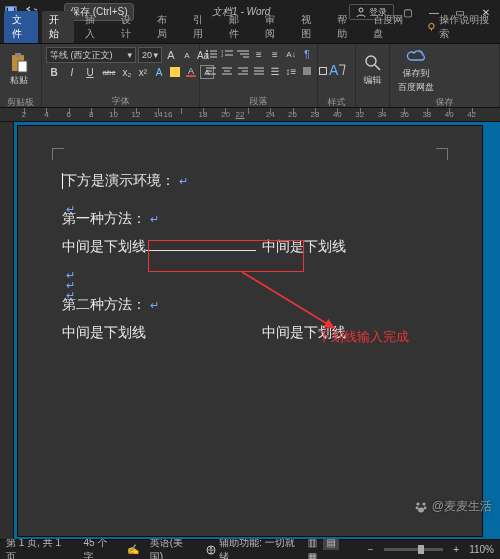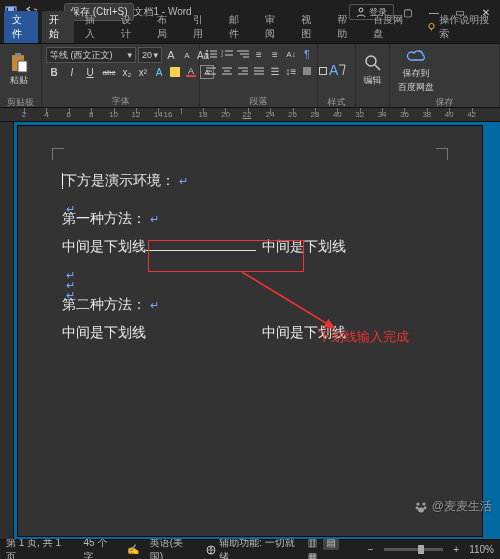--- a/index.html
+++ b/index.html
@@ -3,21 +3,21 @@
 <meta charset="utf-8">
 <style>
   * { margin: 0; padding: 0; box-sizing: border-box; font-family: "Microsoft YaHei", sans-serif; }
   html, body { width: 500px; height: 559px; overflow: hidden; background:#2b2b2b; color:#ccc; }
   .app { width:500px; height:559px; background:#2b2b2b; display:flex; flex-direction:column; position:relative; }
   
   .titlebar { height:24px; background:#1f1f1f; display:flex; align-items:center; font-size:10px; color:#bbb; }
   .titlebar .left { display:flex; align-items:center; gap:6px; padding-left:4px; flex:0 0 auto; }
   .titlebar .save-btn { background:#3a3a3a; border:1px solid #555; border-radius:3px; padding:1px 5px; color:#ddd; font-size:10px; }
   .titlebar .qat-icon { width:14px; height:14px; display:flex; align-items:center; justify-content:center; color:#ccc; }
-  .titlebar .center { flex:1; text-align:left; }
+  .titlebar .center { flex:1; text-align:center;font-style:italic; }
   .titlebar .right { display:flex; align-items:center; gap:2px; padding-right:2px; }
   .titlebar .right .win-btn { width:24px; height:20px; display:flex; align-items:center; justify-content:center; font-size:10px; color:#ccc; }
   .login-pill { border:1px solid #555; padding:0 6px; height:16px; display:flex; align-items:center; gap:3px; border-radius:2px; font-size:9px;}
   
   .tabs { height:20px; background:#1f1f1f; display:flex; align-items:flex-end; font-size:10px; padding-left:4px; gap:4px; color:#aaa; border-bottom:1px solid #111;}
   .tab { padding:2px 7px; cursor:pointer; }
   .tab.active { background:#383838; color:#fff; border-top-left-radius:2px; border-top-right-radius:2px; }
   .tab.file { background:#2a579a; color:#fff; border-radius:2px 2px 0 0; padding:2px 8px;}
   
   .ribbon { height:64px; background:#383838; display:flex; font-size:9px; color:#ccc; border-bottom:1px solid #111;}
@@ -313,21 +313,21 @@
       <div class="num" style="left: 135.905px;">12</div>
       <div class="mark" style="left: 158.286px;"></div>
       <div class="num" style="left: 158.286px;">14</div>
       <div class="mark" style="left: 180.667px;"></div>
       <div class="num" style="left: 168px;">16</div>
       <div class="mark" style="left: 203.048px;"></div>
       <div class="num" style="left: 203.048px;">18</div>
       <div class="mark" style="left: 225.429px;"></div>
       <div class="num" style="left: 225.429px;">20</div>
       <div class="mark" style="left: 247.81px;"></div>
-      <div class="num" style="left: 247px; text-decoration: underline;">22</div>
+      <div class="num" style="left: 240px; text-decoration: underline;">22</div>
       <div class="mark" style="left: 270.19px;"></div>
       <div class="num" style="left: 270.19px;">24</div>
       <div class="mark" style="left: 292.571px;"></div>
       <div class="num" style="left: 292.571px;">26</div>
       <div class="mark" style="left: 314.952px;"></div>
       <div class="num" style="left: 314.952px;">28</div>
       <div class="mark" style="left: 337.333px;"></div>
       <div class="num" style="left: 337.333px;">40</div>
       <div class="mark" style="left: 359.714px;"></div>
       <div class="num" style="left: 359.714px;">32</div>

